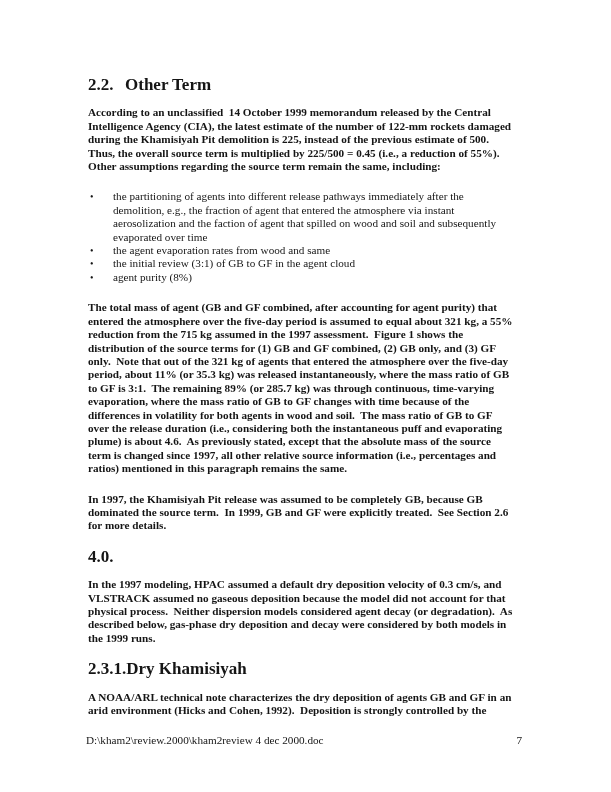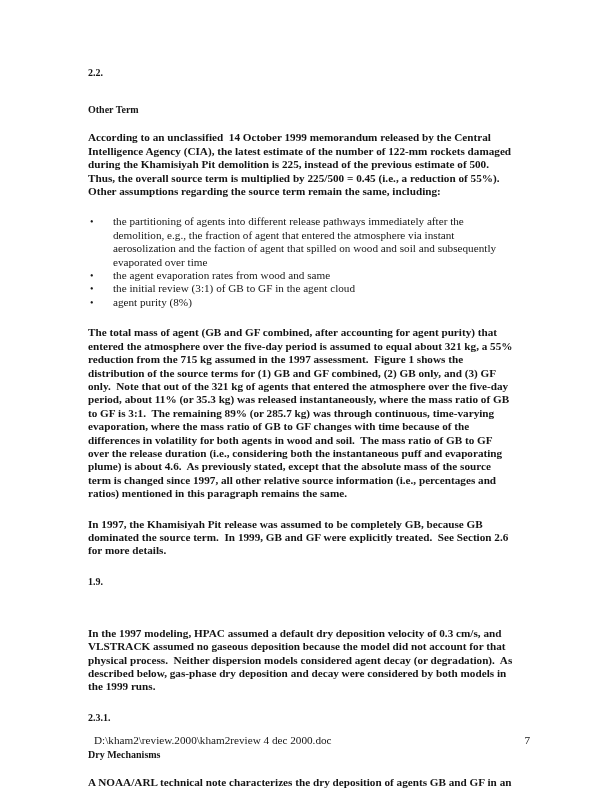--- a/index.html
+++ b/index.html
@@ -19,24 +19,23 @@
     overflow: hidden;
   }
   .content {
     position: absolute;
     top: 62px;
     left: 88px;
     width: 462px;
   }
   .heading {
     font-weight: bold;
-    font-size: 10px;
-    margin: 4px 0 15px 0;
+    font-size: 17px;
+    margin: 16px 0 15px 0;
     display: flex;
-    flex-direction: column;
   }
   .heading .num {
     display: inline-block;
     flex: 0 0 37px;
   }
   p.para {
     margin: 0 0 17px 0;
     white-space: pre-wrap;
     font-weight: bold;
   }
@@ -58,21 +57,20 @@
     white-space: pre-wrap;
   }
   .footer {
     position: absolute;
     top: 734px;
     left: 86px;
     width: 436px;
     display: flex;
     justify-content: space-between;
     font-size: 11.2px;
-    margin-left: 8px;
   }
 </style>
 </head>
 <body>
 
 <div class="page">
   <div class="content">
 
     <div class="heading">
       <span class="num">2.2.</span>
@@ -119,32 +117,32 @@
 over the release duration (i.e., considering both the instantaneous puff and evaporating
 plume) is about 4.6.  As previously stated, except that the absolute mass of the source
 term is changed since 1997, all other relative source information (i.e., percentages and
 ratios) mentioned in this paragraph remains the same.</p>
 
     <p class="para">In 1997, the Khamisiyah Pit release was assumed to be completely GB, because GB
 dominated the source term.  In 1999, GB and GF were explicitly treated.  See Section 2.6
 for more details.</p>
 
     <div class="heading">
-      <span class="num">1.9.</span>
+      <span class="num">4.0.</span>
     </div>
 
     <p class="para">In the 1997 modeling, HPAC assumed a default dry deposition velocity of 0.3 cm/s, and
 VLSTRACK assumed no gaseous deposition because the model did not account for that
 physical process.  Neither dispersion models considered agent decay (or degradation).  As
 described below, gas-phase dry deposition and decay were considered by both models in
 the 1999 runs.</p>
 
     <div class="heading">
       <span class="num">2.3.1.</span>
-      <span class="title">Dry Mechanisms</span>
+      <span class="title">Dry Khamisiyah</span>
     </div>
 
     <p class="para">A NOAA/ARL technical note characterizes the dry deposition of agents GB and GF in an
 arid environment (Hicks and Cohen, 1992).  Deposition is strongly controlled by the</p>
 
   </div>
 
   <div class="footer">
     <span>D:\kham2\review.2000\kham2review 4 dec 2000.doc</span>
     <span>7</span>

